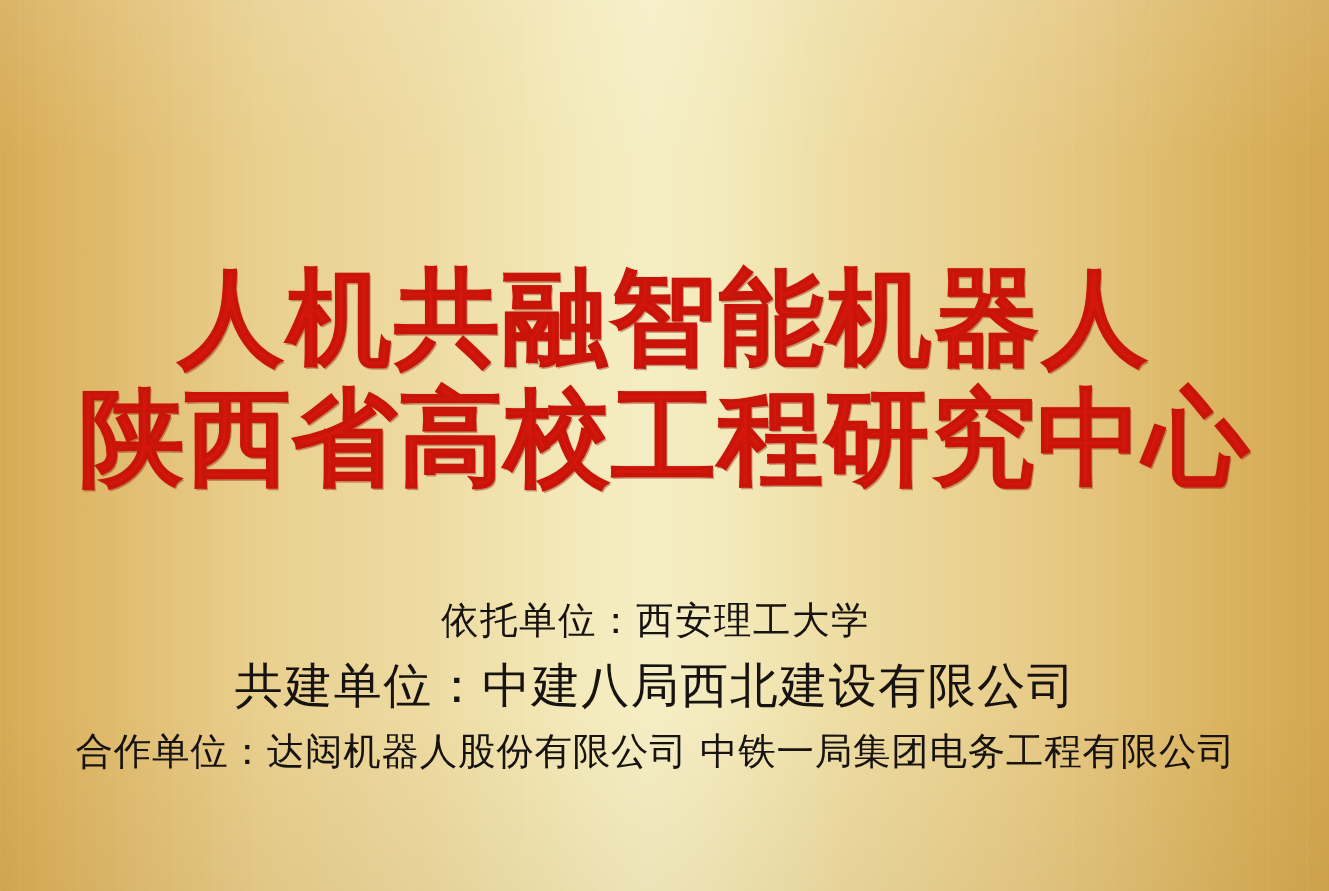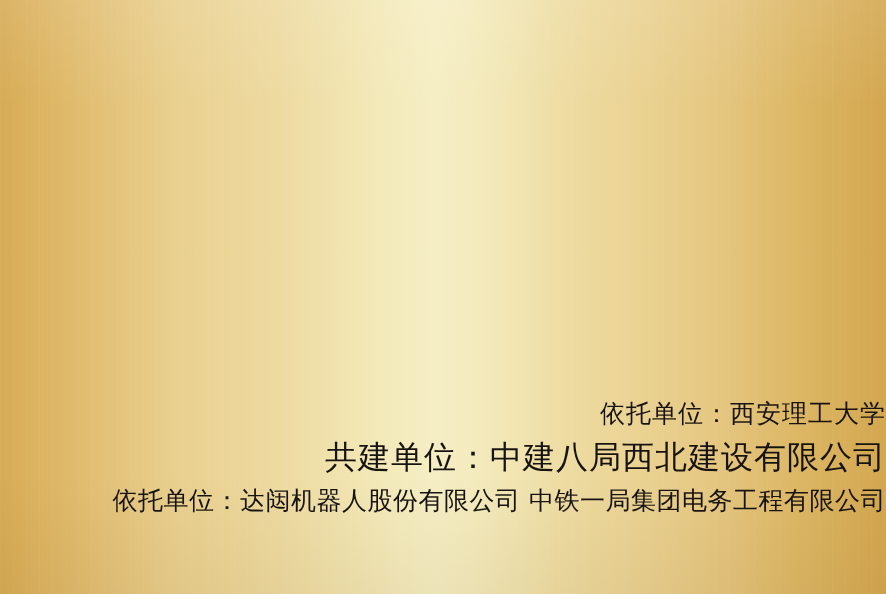--- a/index.html
+++ b/index.html
@@ -111,44 +111,48 @@
   .title-line-2 {
     font-size: 70px;
     line-height: 80px;
     letter-spacing: 1px;
   }
 
   
   .credits {
     position: absolute;
     left: 0;
-    right: 0;
+    right: 12px;
     top: 392px;
-    text-align: right;
+    text-align: center;
     color: #171310;
   }
 
   .credit-line {
     display: block;
     font-family: "DejaVu Sans", "Liberation Sans", sans-serif;
     font-weight: 500;
     white-space: nowrap;
   }
 
   .credit-line-1 { font-size: 25px; line-height: 44px; letter-spacing: 1px; }
   .credit-line-2 { font-size: 32px; line-height: 43px; letter-spacing: 1px; }
   .credit-line-3 { font-size: 25px; line-height: 43px; letter-spacing: 0.5px; }
 </style>
 </head>
 <body>
 
 <div id="plaque">
   <div class="content">
 
+    <div class="title-block">
+      <span class="title-line title-line-1">人机共融智能机器人</span>
+      <span class="title-line title-line-2">陕西省高校工程研究中心</span>
+    </div>
 
     <div class="credits">
       <span class="credit-line credit-line-1">依托单位：西安理工大学</span>
       <span class="credit-line credit-line-2">共建单位：中建八局西北建设有限公司</span>
-      <span class="credit-line credit-line-3">依托单位：达闼机器人股份有限公司  中铁一局集团电务工程有限公司</span>
+      <span class="credit-line credit-line-3">合作单位：达闼机器人股份有限公司  中铁一局集团电务工程有限公司</span>
     </div>
 
   </div>
 </div>
 
 </body></html>

